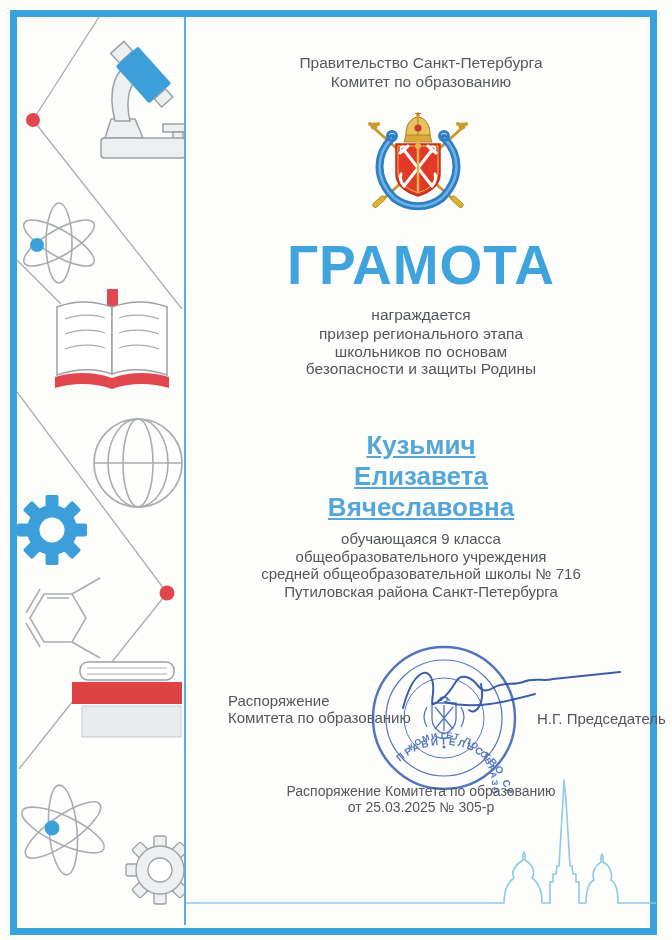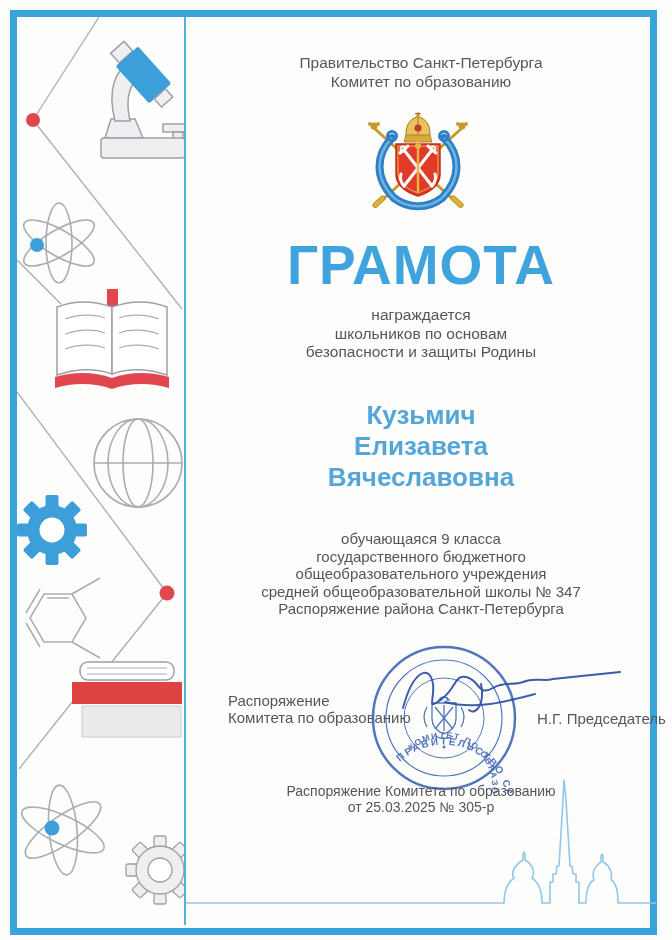--- a/index.html
+++ b/index.html
@@ -13,21 +13,21 @@
   }
   .divider{position:absolute;left:184px;top:17px;width:2px;height:908px;background:#56B0DF;}
   .sidebar-art{position:absolute;left:17px;top:17px;width:167px;height:908px;}
   .main{position:absolute;left:186px;top:0;width:470px;height:940px;}
   .center-text{position:absolute;left:0;width:470px;text-align:center;}
   .authority{top:53px;font-size:15.5px;line-height:19px;color:#55595E;}
   .coat{position:absolute;left:171px;top:112px;}
   .title{top:232px;font-size:55px;line-height:66px;font-weight:800;color:#3FA4DE;letter-spacing:1px;}
   .intro{top:306px;font-size:15.5px;line-height:17.5px;}
   .award{top:325px;font-size:15.5px;line-height:17.6px;}
-  .name{top:400px;font-size:26px;line-height:31px;font-weight:bold;color:#54A6D8;}
+  .name{top:430px;font-size:26px;line-height:31px;font-weight:bold;color:#54A6D8;text-decoration:underline;}
   .details{top:530px;font-size:15px;line-height:17.6px;}
   .sig-left{position:absolute;left:42px;top:693px;font-size:15px;line-height:16.5px;text-align:left;}
   .sig-right{position:absolute;left:351px;top:710px;font-size:15px;text-align:left;white-space:nowrap;}
   .stamp{position:absolute;left:183px;top:643px;opacity:.88;}
   .stamp text{font-family:"Liberation Sans", sans-serif;font-weight:bold;fill:#3C63B5;}
   .signature-svg{position:absolute;left:199px;top:650px;}
   .order{top:784px;font-size:14px;line-height:15.5px;text-align:center;}
   .skyline{position:absolute;left:0px;top:770px;}
   svg{display:block;}
 </style>
@@ -216,36 +216,36 @@
         <circle cx="60" cy="34" r="3" fill="#E8B54A"></circle>
         <path d="M 57,30 H 63" stroke="#E8B54A" stroke-width="1.5"></path>
       </g>
     </svg>
 
     <div class="center-text intro">награждается</div>
 
     <div class="center-text title">ГРАМОТА</div>
 
     <div class="center-text award">
+      <div>призер регионального этапа</div>
       <div>школьников по основам</div>
       <div>безопасности и защиты Родины</div>
     </div>
 
     <div class="center-text name">
       <div>Кузьмич</div>
       <div>Елизавета</div>
       <div>Вячеславовна</div>
     </div>
 
     <div class="center-text details">
       <div>обучающаяся 9 класса</div>
-      <div>государственного бюджетного</div>
       <div>общеобразовательного учреждения</div>
-      <div>средней общеобразовательной школы № 347</div>
-      <div>Распоряжение района Санкт-Петербурга</div>
+      <div>средней общеобразовательной школы № 716</div>
+      <div>Путиловская района Санкт-Петербурга</div>
     </div>
 
     <div class="sig-left">
       <div>Распоряжение</div>
       <div>Комитета по образованию</div>
     </div>
 
     <svg class="stamp" width="150" height="150" viewBox="0 0 150 150">
       <defs>
         <path id="outerRing" d="M 29.7,120.3 A 64,64 0 1 1 29.6,120.4" fill="none"></path>

